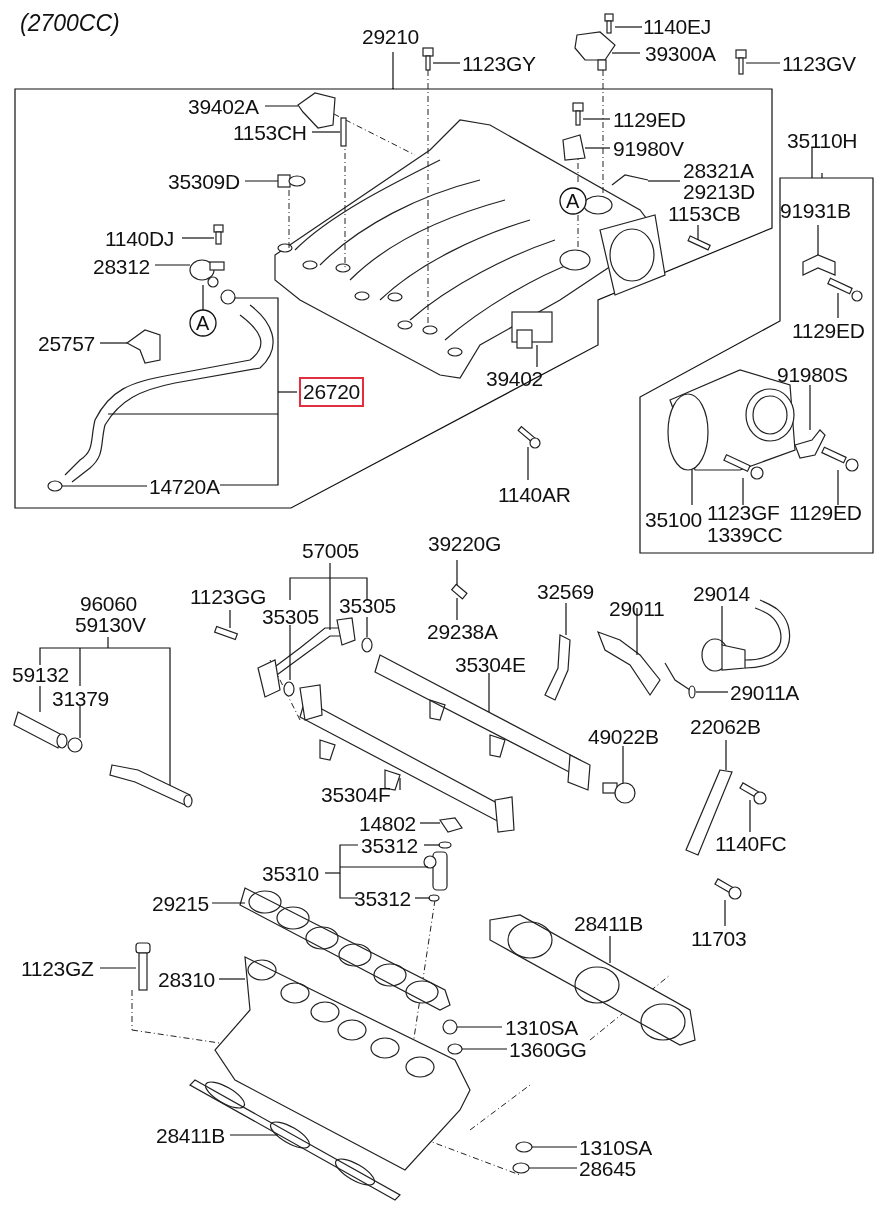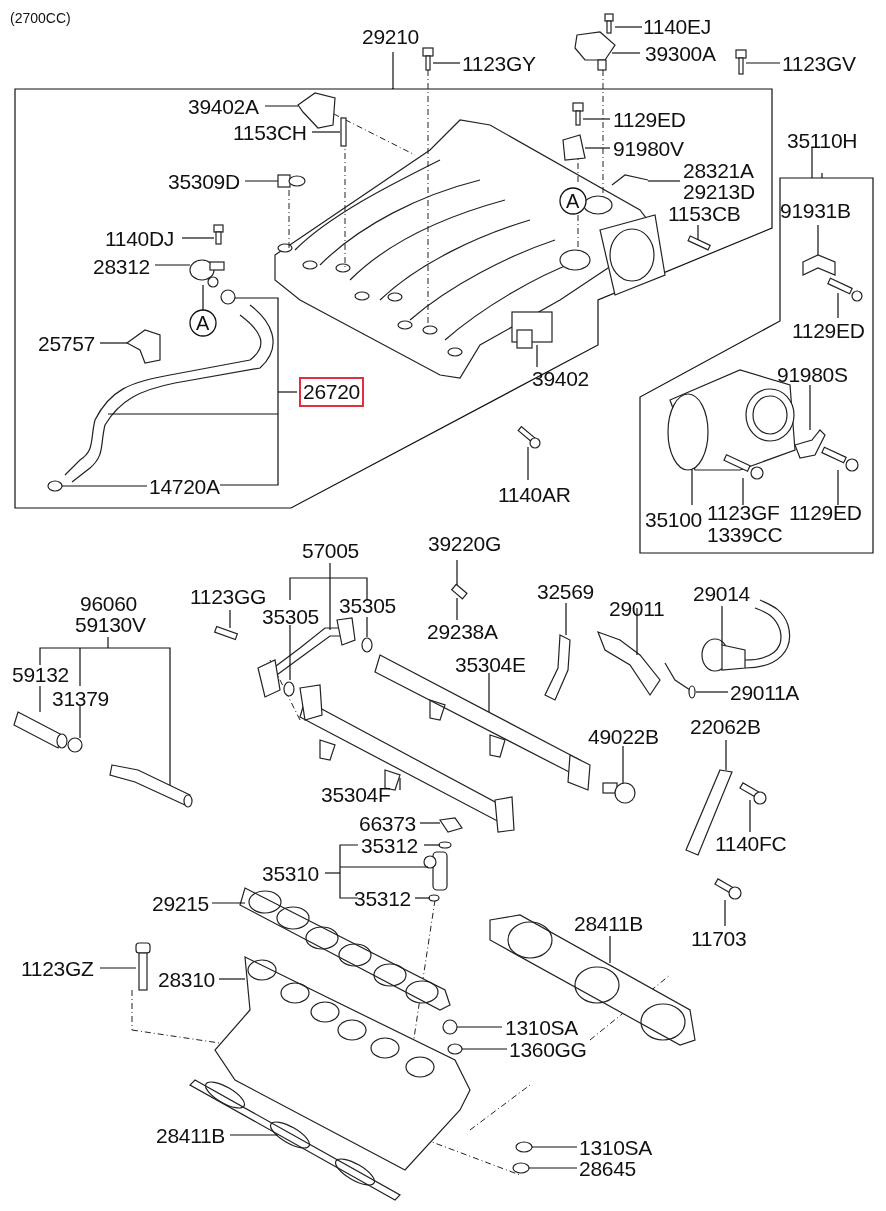--- a/index.html
+++ b/index.html
@@ -2,21 +2,21 @@
 <html><head>
 <meta charset="utf-8">
 <style>
   html, body { margin:0; padding:0; background:#ffffff; }
   #stage { position:relative; width:886px; height:1211px; background:#ffffff; overflow:hidden;
            font-family:"Liberation Sans", sans-serif; color:#111; }
   svg.art { position:absolute; left:0; top:0; width:886px; height:1211px; }
   .lbl { position:absolute; font-size:21px; line-height:22px; white-space:nowrap; color:#111;
          font-family:"Liberation Sans", sans-serif; letter-spacing:-0.3px; cursor:pointer; }
   .lbl.hl { outline:2px solid #e03040; outline-offset:2px; }
-  .title { position:absolute; left:10px; top:10px; font-size:14px; }
+  .title { position:absolute; left:20px; top:10px; font-size:23px;font-style:italic; }
   .ln { stroke:#111; stroke-width:1.2; fill:none; }
   .dash { stroke:#222; stroke-width:1; fill:none; stroke-dasharray:6 3 1 3; }
   .part { stroke:#222; stroke-width:1.2; fill:#fff; }
   .partn { stroke:#222; stroke-width:1.2; fill:none; }
   .callA { stroke:#111; stroke-width:1.3; fill:#fff; }
   .callA-t { font-family:"Liberation Sans", sans-serif; font-size:20px; fill:#111; }
 </style>
 </head>
 <body>
 
@@ -390,21 +390,21 @@
   <span class="lbl" style="left:787px;top:130px">35110H</span>
   <span class="lbl" style="left:168px;top:171px">35309D</span>
   <span class="lbl" style="left:683px;top:160px">28321A</span>
   <span class="lbl" style="left:683px;top:181px">29213D</span>
   <span class="lbl" style="left:668px;top:203px">1153CB</span>
   <span class="lbl" style="left:780px;top:200px">91931B</span>
   <span class="lbl" style="left:105px;top:228px">1140DJ</span>
   <span class="lbl" style="left:93px;top:256px">28312</span>
   <span class="lbl" style="left:792px;top:320px">1129ED</span>
   <span class="lbl" style="left:38px;top:333px">25757</span>
-  <span class="lbl" style="left:532px;top:368px">39402</span>
+  <span class="lbl" style="left:486px;top:368px">39402</span>
   <span class="lbl hl" style="left: 303px; top: 381px; outline-color: rgb(224, 48, 64);">26720</span>
   <span class="lbl" style="left:777px;top:364px">91980S</span>
   <span class="lbl" style="left:149px;top:476px">14720A</span>
   <span class="lbl" style="left:498px;top:484px">1140AR</span>
   <span class="lbl" style="left:645px;top:509px">35100</span>
   <span class="lbl" style="left:707px;top:502px">1123GF</span>
   <span class="lbl" style="left:707px;top:524px">1339CC</span>
   <span class="lbl" style="left:789px;top:502px">1129ED</span>
 
   <span class="lbl" style="left:302px;top:540px">57005</span>
@@ -418,21 +418,21 @@
   <span class="lbl" style="left:693px;top:583px">29014</span>
   <span class="lbl" style="left:609px;top:598px">29011</span>
   <span class="lbl" style="left:427px;top:621px">29238A</span>
   <span class="lbl" style="left:12px;top:664px">59132</span>
   <span class="lbl" style="left:52px;top:688px">31379</span>
   <span class="lbl" style="left:455px;top:654px">35304E</span>
   <span class="lbl" style="left:730px;top:682px">29011A</span>
   <span class="lbl" style="left:588px;top:726px">49022B</span>
   <span class="lbl" style="left:690px;top:716px">22062B</span>
   <span class="lbl" style="left:321px;top:784px">35304F</span>
-  <span class="lbl" style="left:359px;top:813px">66373</span>
+  <span class="lbl" style="left:359px;top:813px">14802</span>
   <span class="lbl" style="left:361px;top:835px">35312</span>
   <span class="lbl" style="left:262px;top:863px">35310</span>
   <span class="lbl" style="left:715px;top:833px">1140FC</span>
   <span class="lbl" style="left:354px;top:888px">35312</span>
   <span class="lbl" style="left:152px;top:893px">29215</span>
   <span class="lbl" style="left:574px;top:913px">28411B</span>
   <span class="lbl" style="left:691px;top:928px">11703</span>
   <span class="lbl" style="left:21px;top:958px">1123GZ</span>
   <span class="lbl" style="left:158px;top:969px">28310</span>
   <span class="lbl" style="left:505px;top:1017px">1310SA</span>

